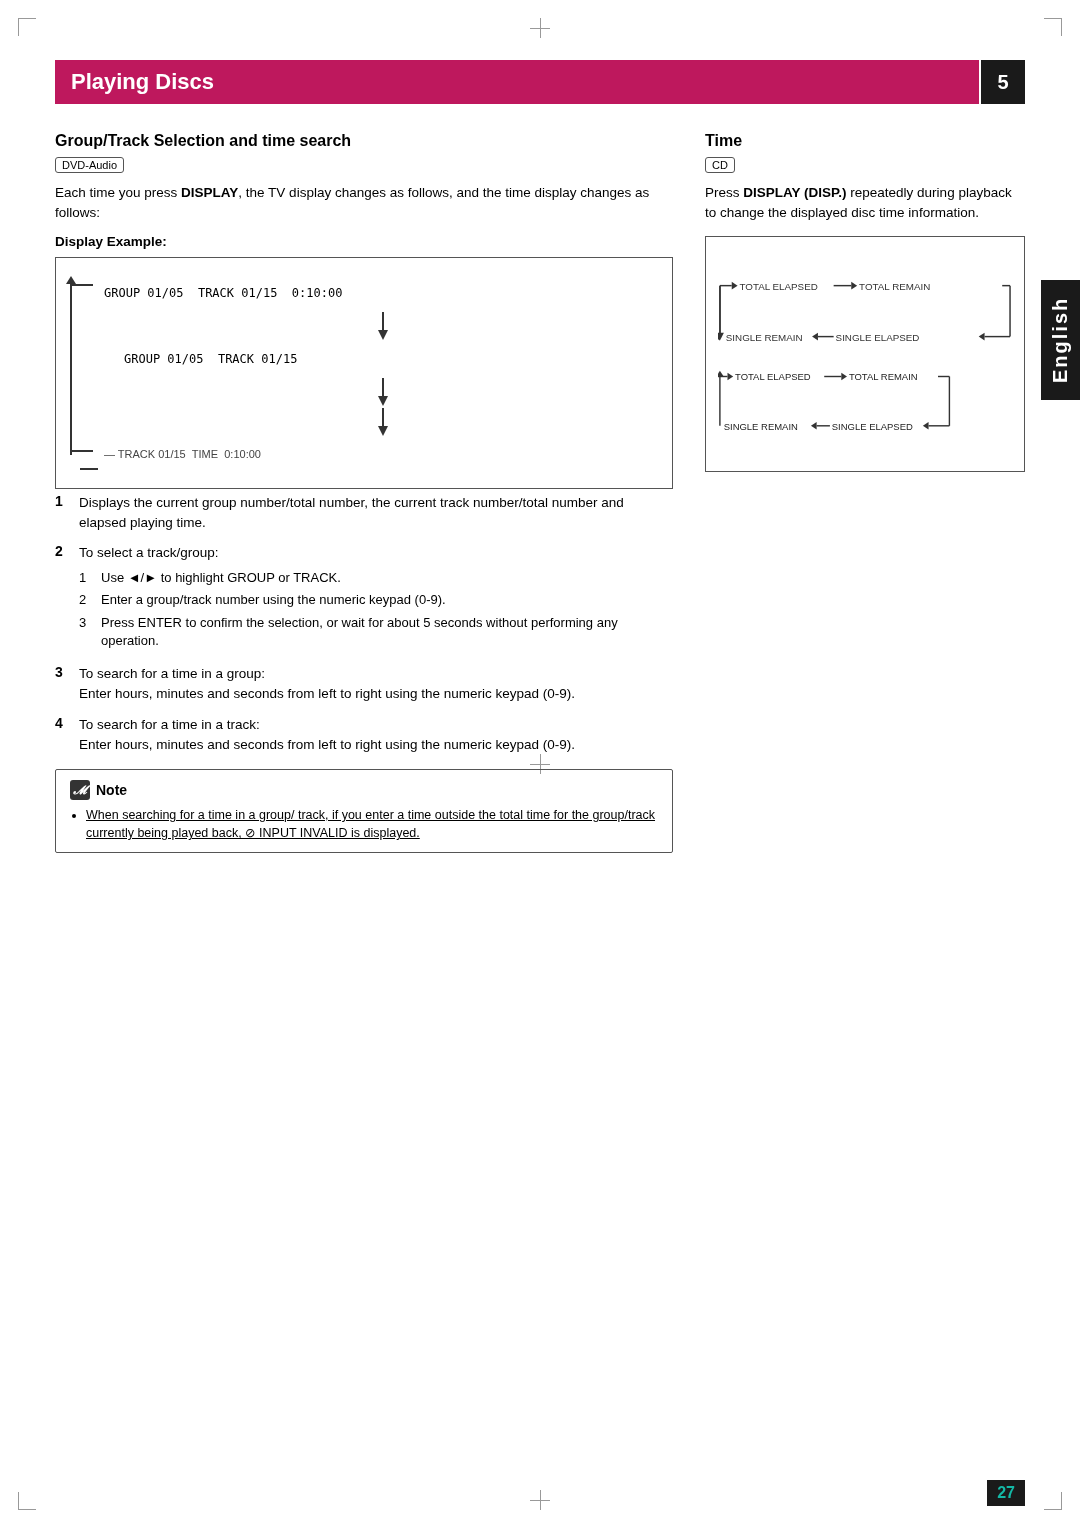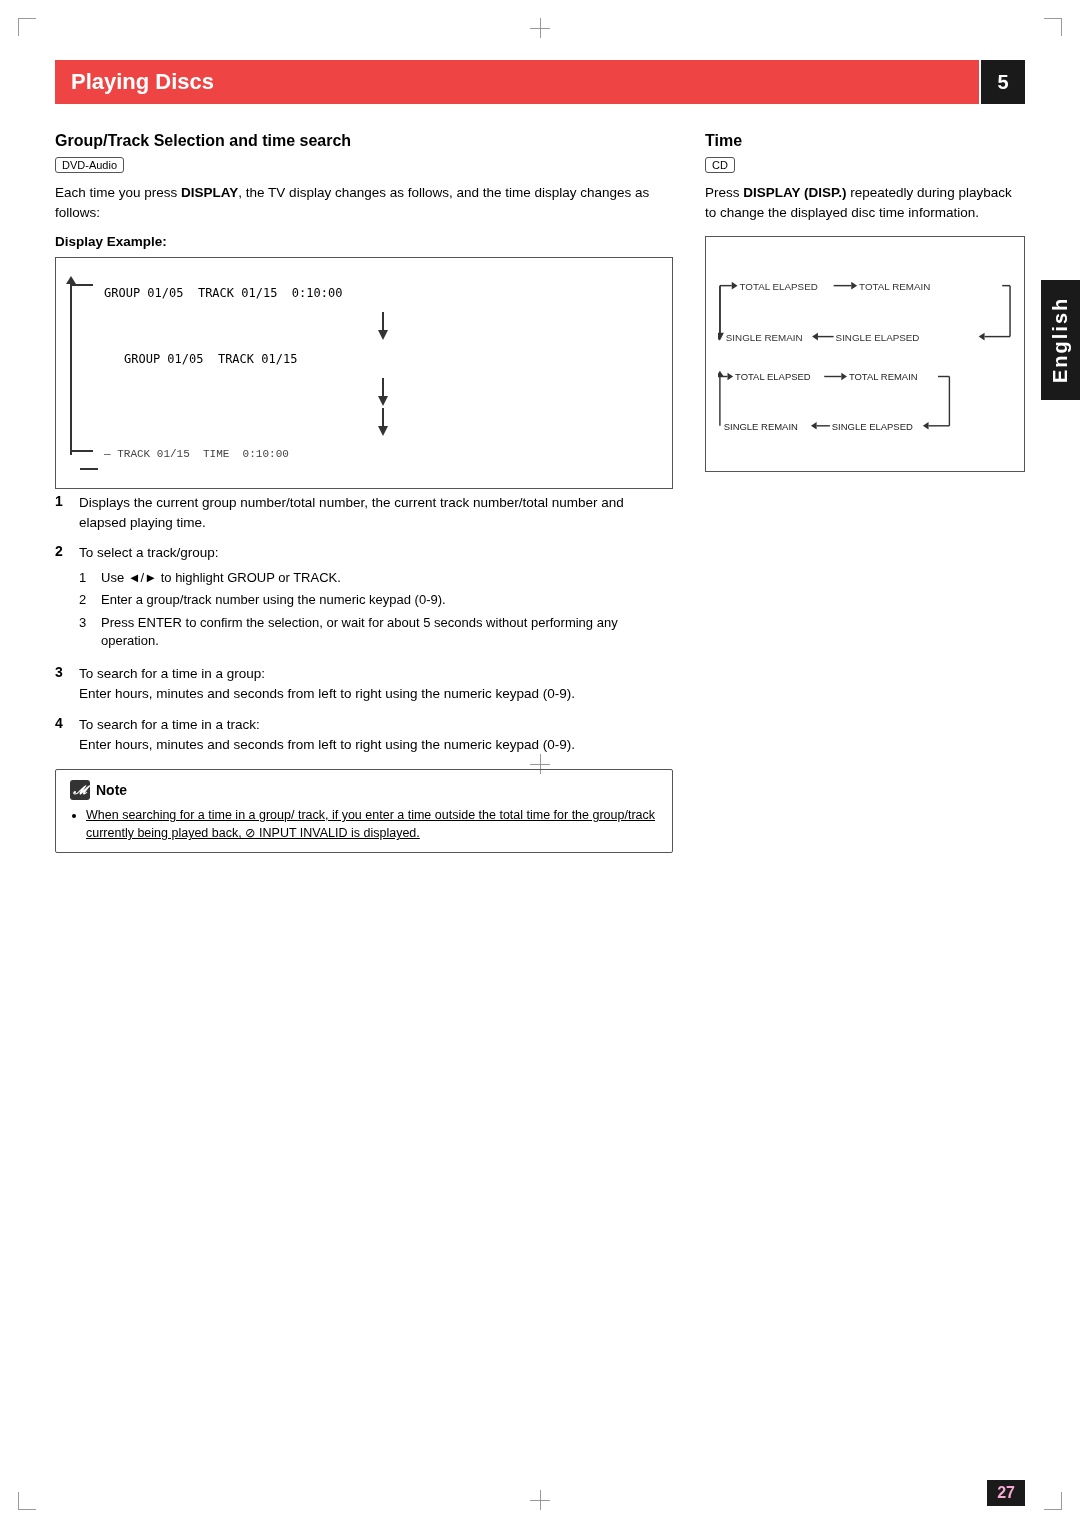--- a/index.html
+++ b/index.html
@@ -119,21 +119,21 @@
     }
 
     
     .header-bar {
       display: flex;
       align-items: stretch;
       height: 44px;
       margin-bottom: 28px;
     }
     .header-title-box {
-      background: #ef4444;
+      background: #be185d;
       padding: 8px 16px;
       display: flex;
       align-items: center;
       flex: 1;
     }
     .header-title {
       color: #fff;
       font-size: 22px;
       font-weight: bold;
       font-family: Arial, Helvetica, sans-serif;
@@ -330,21 +330,21 @@
       align-items: center;
       justify-content: center;
     }
 
     
     .page-number {
       position: absolute;
       bottom: 22px;
       right: 55px;
       background: #1a1a1a;
-      color: #f9a8d4;
+      color: #14b8a6;
       padding: 4px 10px;
       font-size: 16px;
       font-weight: bold;
     }
 
     .time-diagram-svg {
       width: 100%;
       margin-top: 10px;
     }
   </style>
@@ -426,21 +426,21 @@
 
         <div class="down-arrow">
           <svg width="16" height="28" viewBox="0 0 16 28">
             <line x1="8" y1="0" x2="8" y2="20" stroke="#333" stroke-width="2"></line>
             <polygon points="8,28 3,18 13,18" fill="#333"></polygon>
           </svg>
         </div>
 
         <div style="position: relative; display: flex; align-items: center;">
           <div style="position: absolute; left: -24px; bottom: 0; height: 2px; width: 18px; background: #333;"></div>
-          <div class="diagram-text" style="font-family: Liberation Mono, monospace; font-size: 11px; color: #444;">— TRACK 01/15&nbsp;&nbsp;TIME&nbsp;&nbsp;0:10:00</div>
+          <div class="diagram-text" style="font-family: Liberation Sans, sans-serif; font-size: 11px; color: #444;">— TRACK 01/15&nbsp;&nbsp;TIME&nbsp;&nbsp;0:10:00</div>
         </div>
       </div>
 
       
       <ol class="numbered-list">
 
         <li>
           <span class="num-label">1</span>
           <div class="num-content">
             <strong>Displays the current group number/total number, the current track number/total number and elapsed playing time.</strong>

